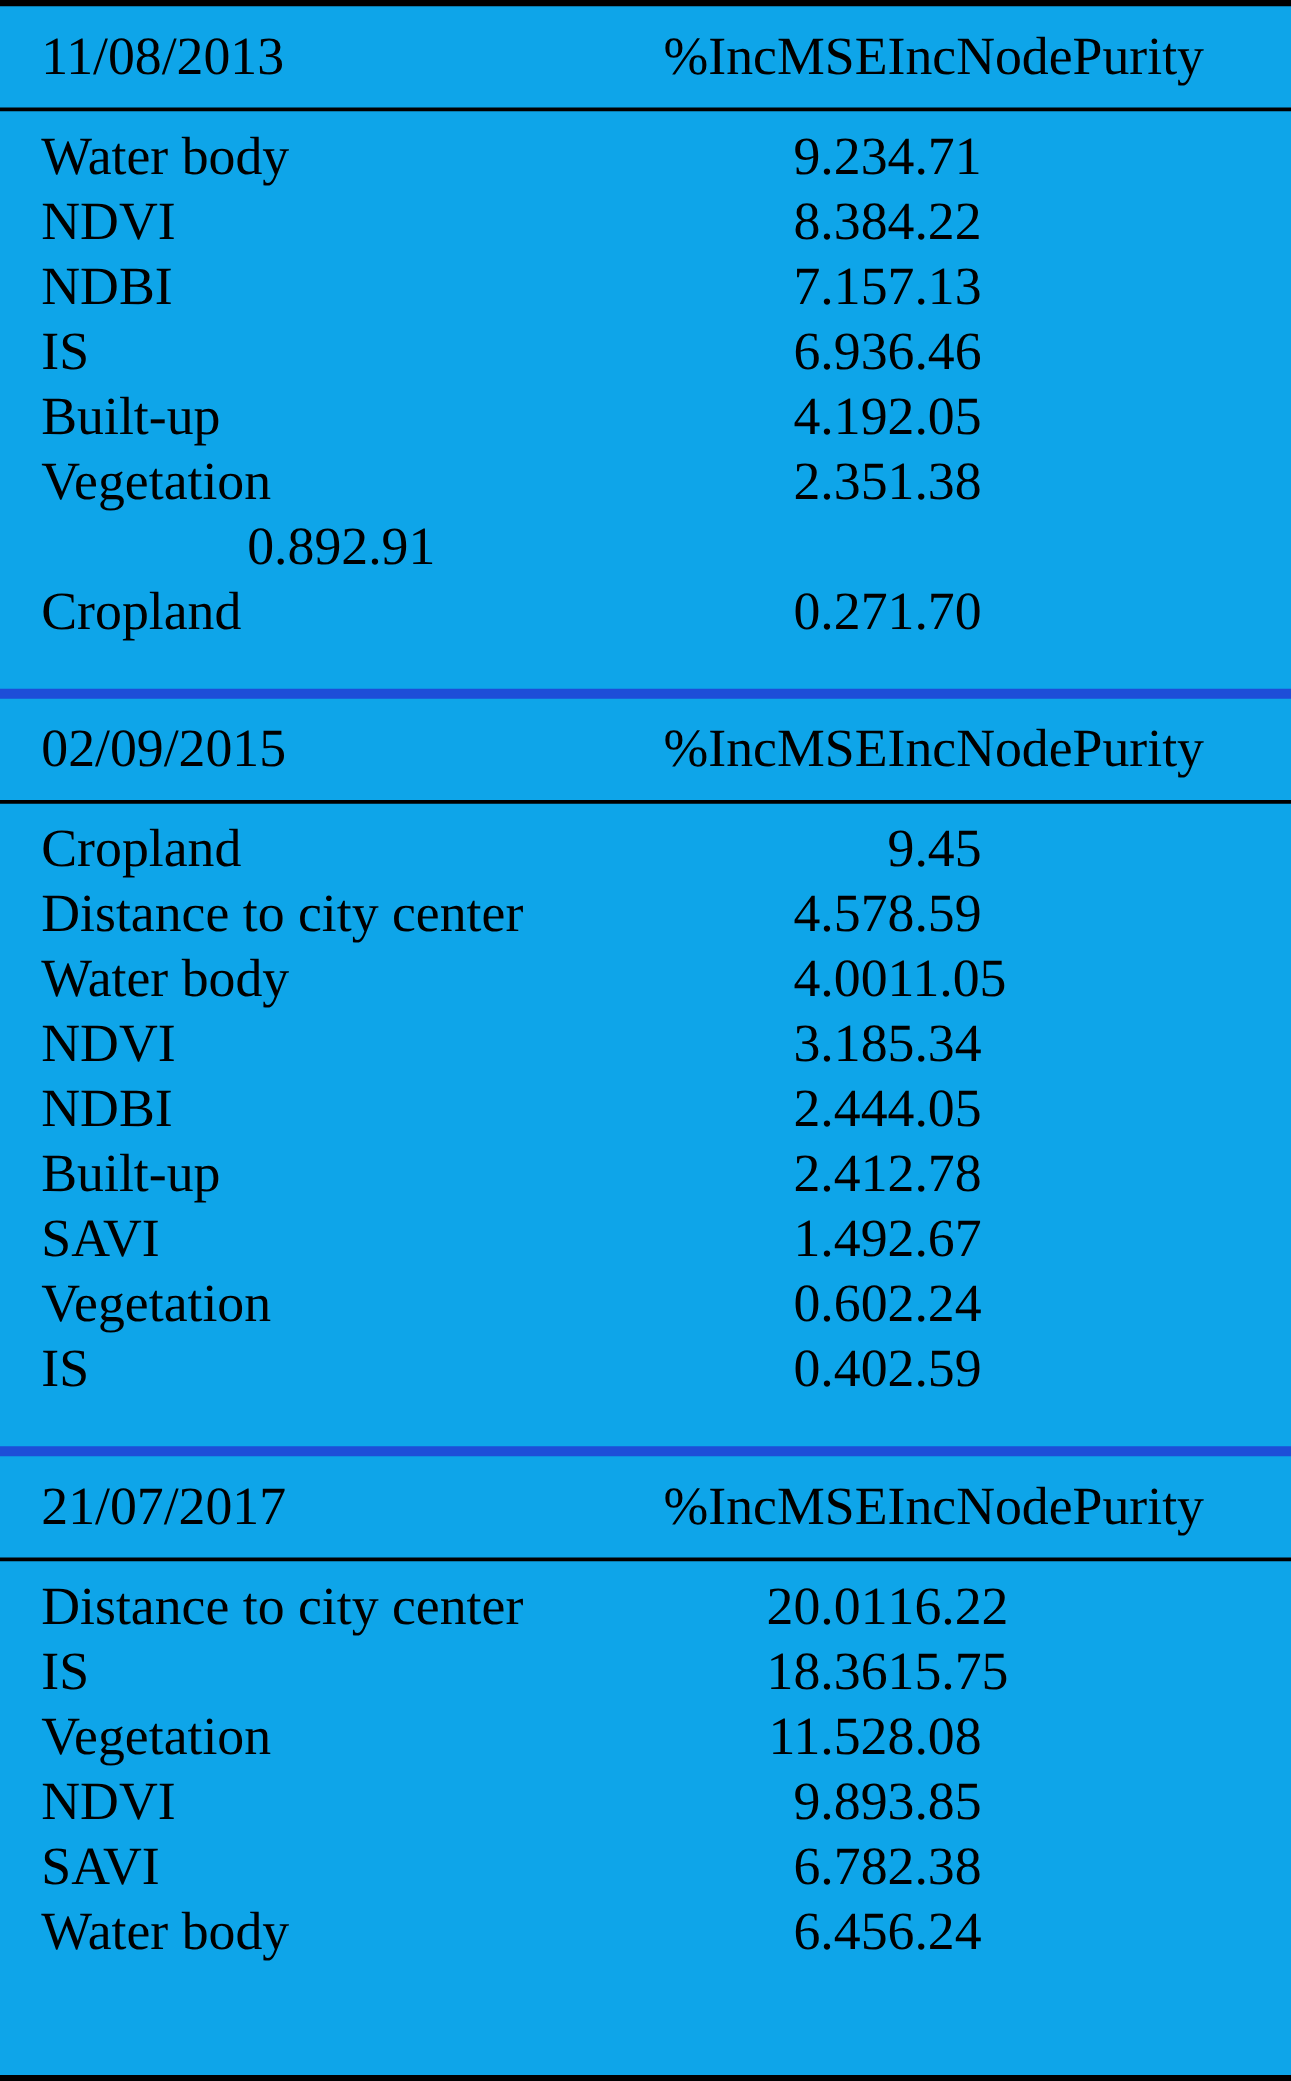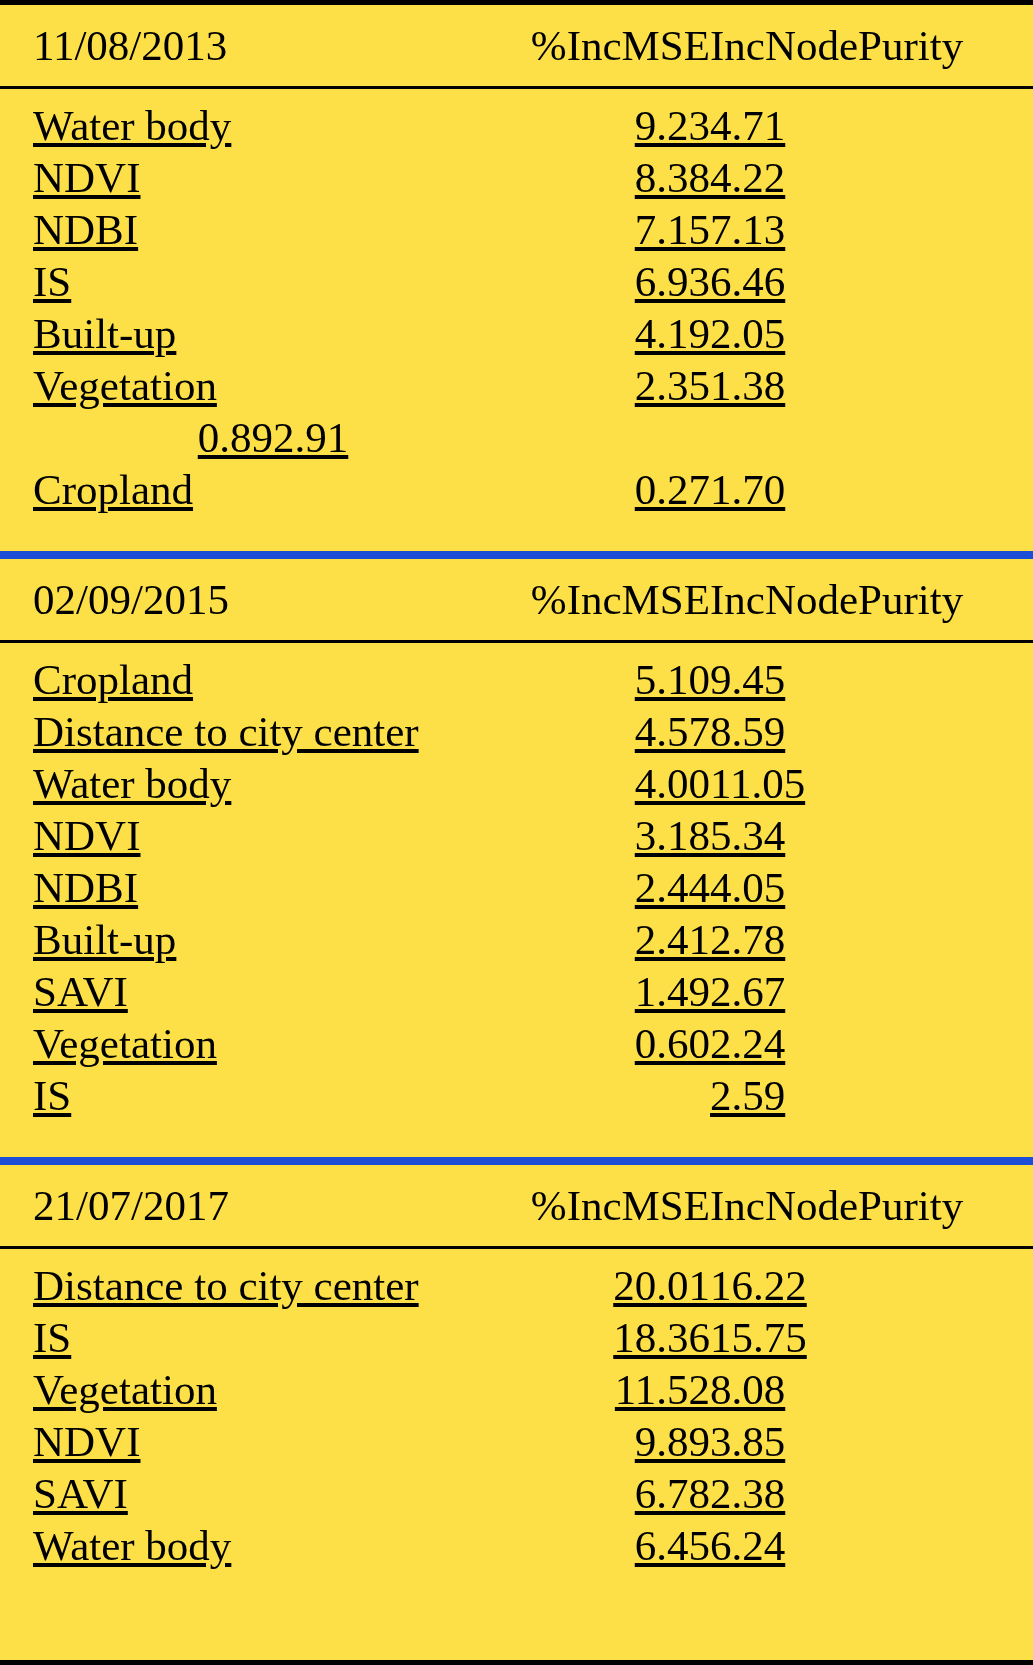--- a/index.html
+++ b/index.html
@@ -12,21 +12,21 @@
     height: 1665px;
     overflow: hidden;
   }
   .vi-table {
     box-sizing: border-box;
     width: 1033px;
     height: 1665px;
     font-family: "Liberation Serif", serif;
     font-size: 43px;
     color: #000000;
-    background: #fde047;
+    background: #0ea5e9;
     border-top: 5px solid #000000;
     border-bottom: 5px solid #000000;
   }
   .section + .section {
     border-top: 8px solid #1d4ed8;
   }
   .sec-header {
     box-sizing: border-box;
     height: 84px;
     display: flex;
@@ -36,21 +36,20 @@
   }
   .rows {
     padding: 10px 0 36px 0;
   }
   .row {
     box-sizing: border-box;
     height: 52px;
     display: flex;
     align-items: center;
     padding: 0 33px;
-    text-decoration: underline;
   }
   .c-label {
     flex: 1;
     text-align: left;
     white-space: nowrap;
   }
   .c-mse {
     width: 240px;
     text-align: right;
     white-space: nowrap;
@@ -117,21 +116,20 @@
 
   <div class="section">
     <div class="sec-header">
       <div class="c-label">02/09/2015</div>
       <div class="c-mse">%IncMSE</div>
       <div class="c-purity">IncNodePurity</div>
     </div>
     <div class="rows">
         <div class="row">
           <div class="c-label">Cropland</div>
-          <div class="c-mse">5.10</div>
           <div class="c-purity">9.45</div>
         </div>
         <div class="row">
           <div class="c-label">Distance to city center</div>
           <div class="c-mse">4.57</div>
           <div class="c-purity">8.59</div>
         </div>
         <div class="row">
           <div class="c-label">Water body</div>
           <div class="c-mse">4.00</div>
@@ -157,20 +155,21 @@
           <div class="c-mse">1.49</div>
           <div class="c-purity">2.67</div>
         </div>
         <div class="row">
           <div class="c-label">Vegetation</div>
           <div class="c-mse">0.60</div>
           <div class="c-purity">2.24</div>
         </div>
         <div class="row">
           <div class="c-label">IS</div>
+          <div class="c-mse">0.40</div>
           <div class="c-purity">2.59</div>
         </div>
       </div>
   </div>
 
   <div class="section">
     <div class="sec-header">
       <div class="c-label">21/07/2017</div>
       <div class="c-mse">%IncMSE</div>
       <div class="c-purity">IncNodePurity</div>

